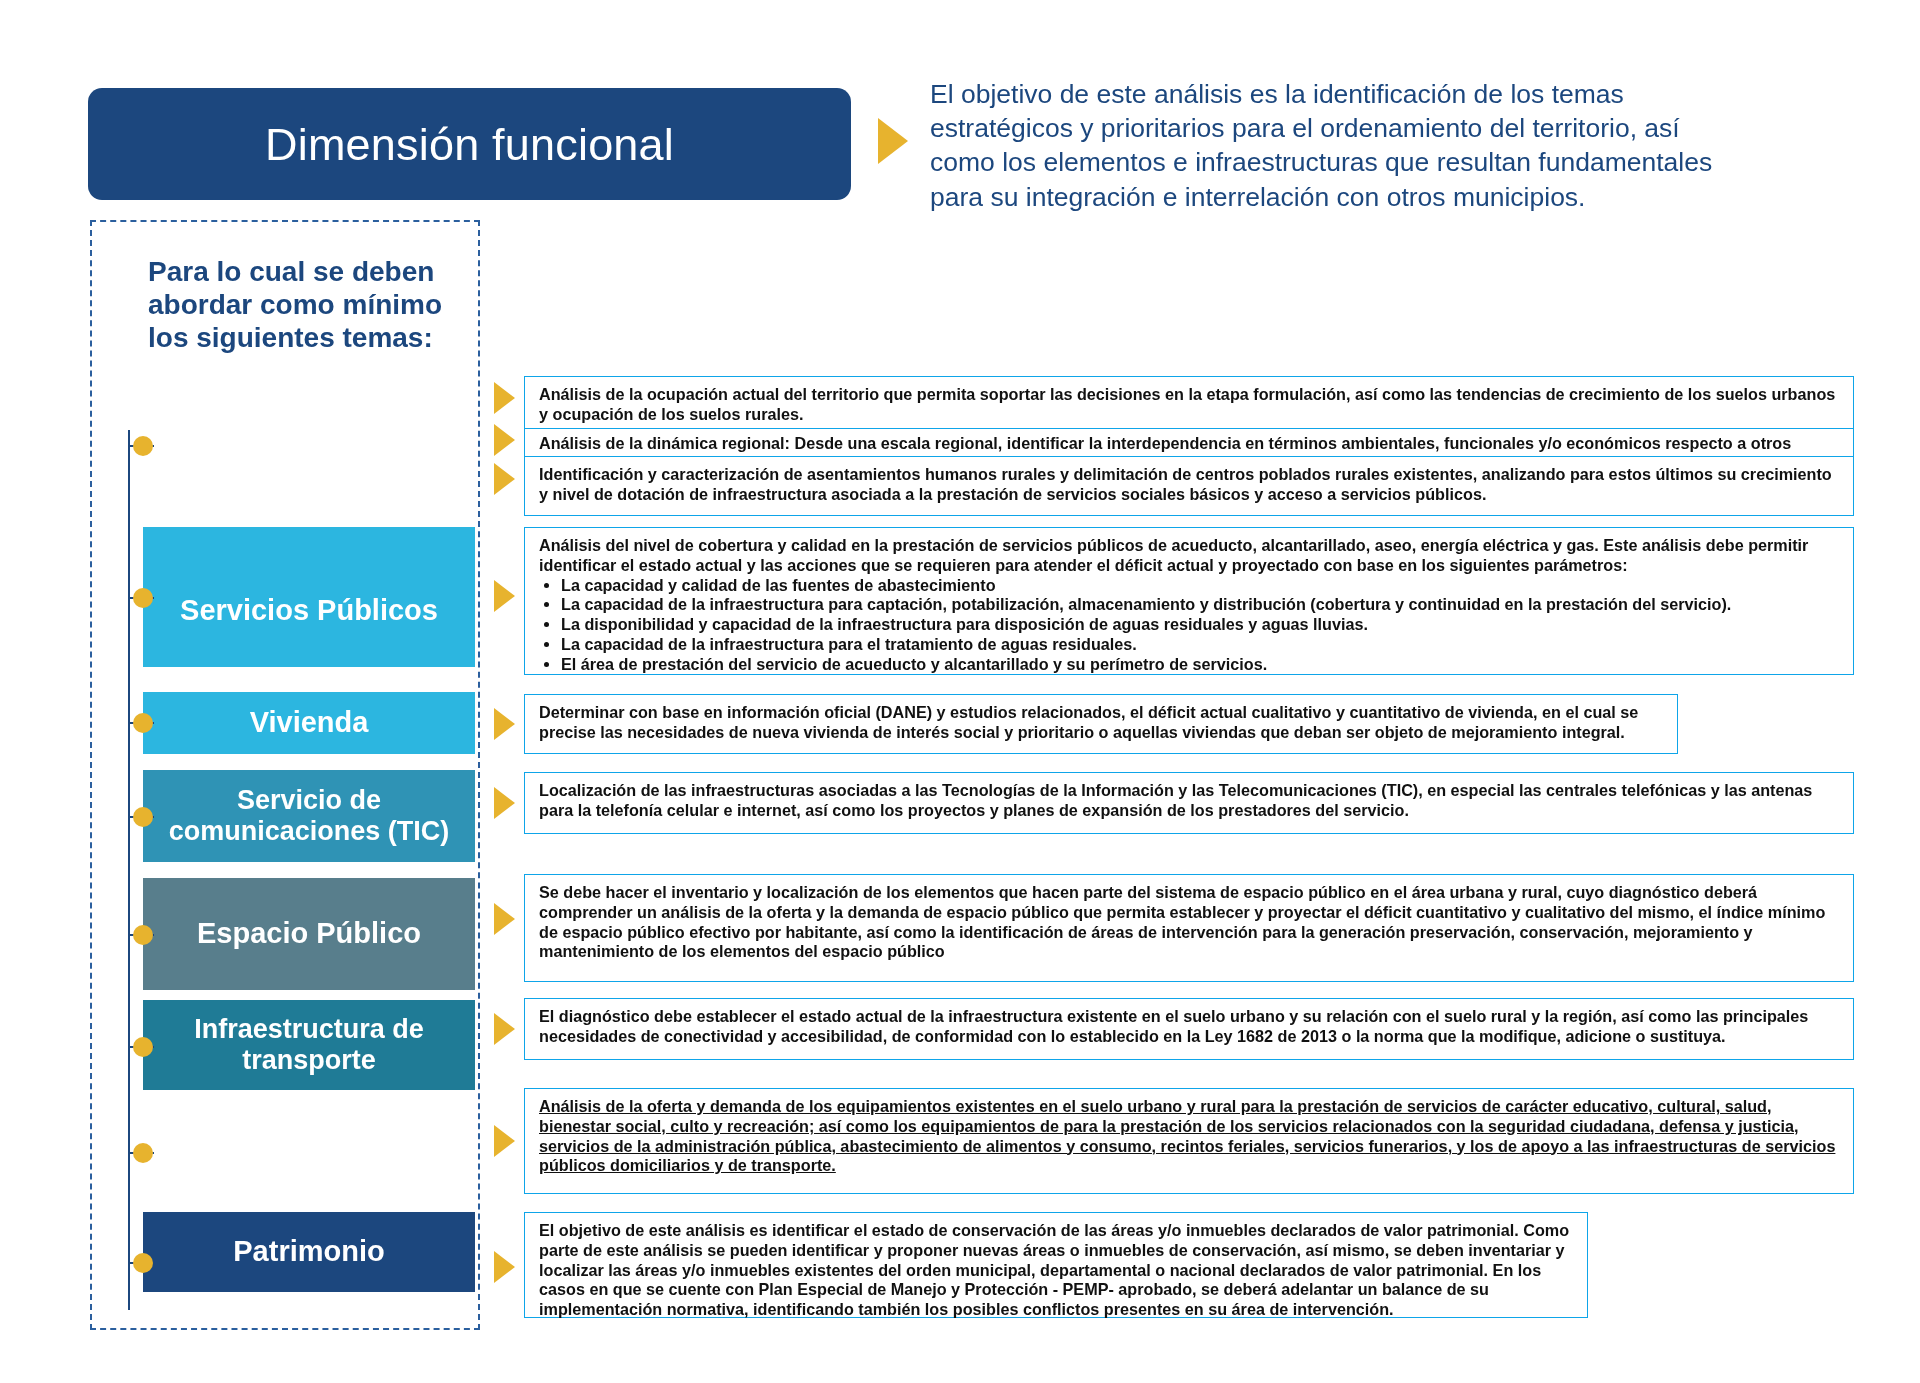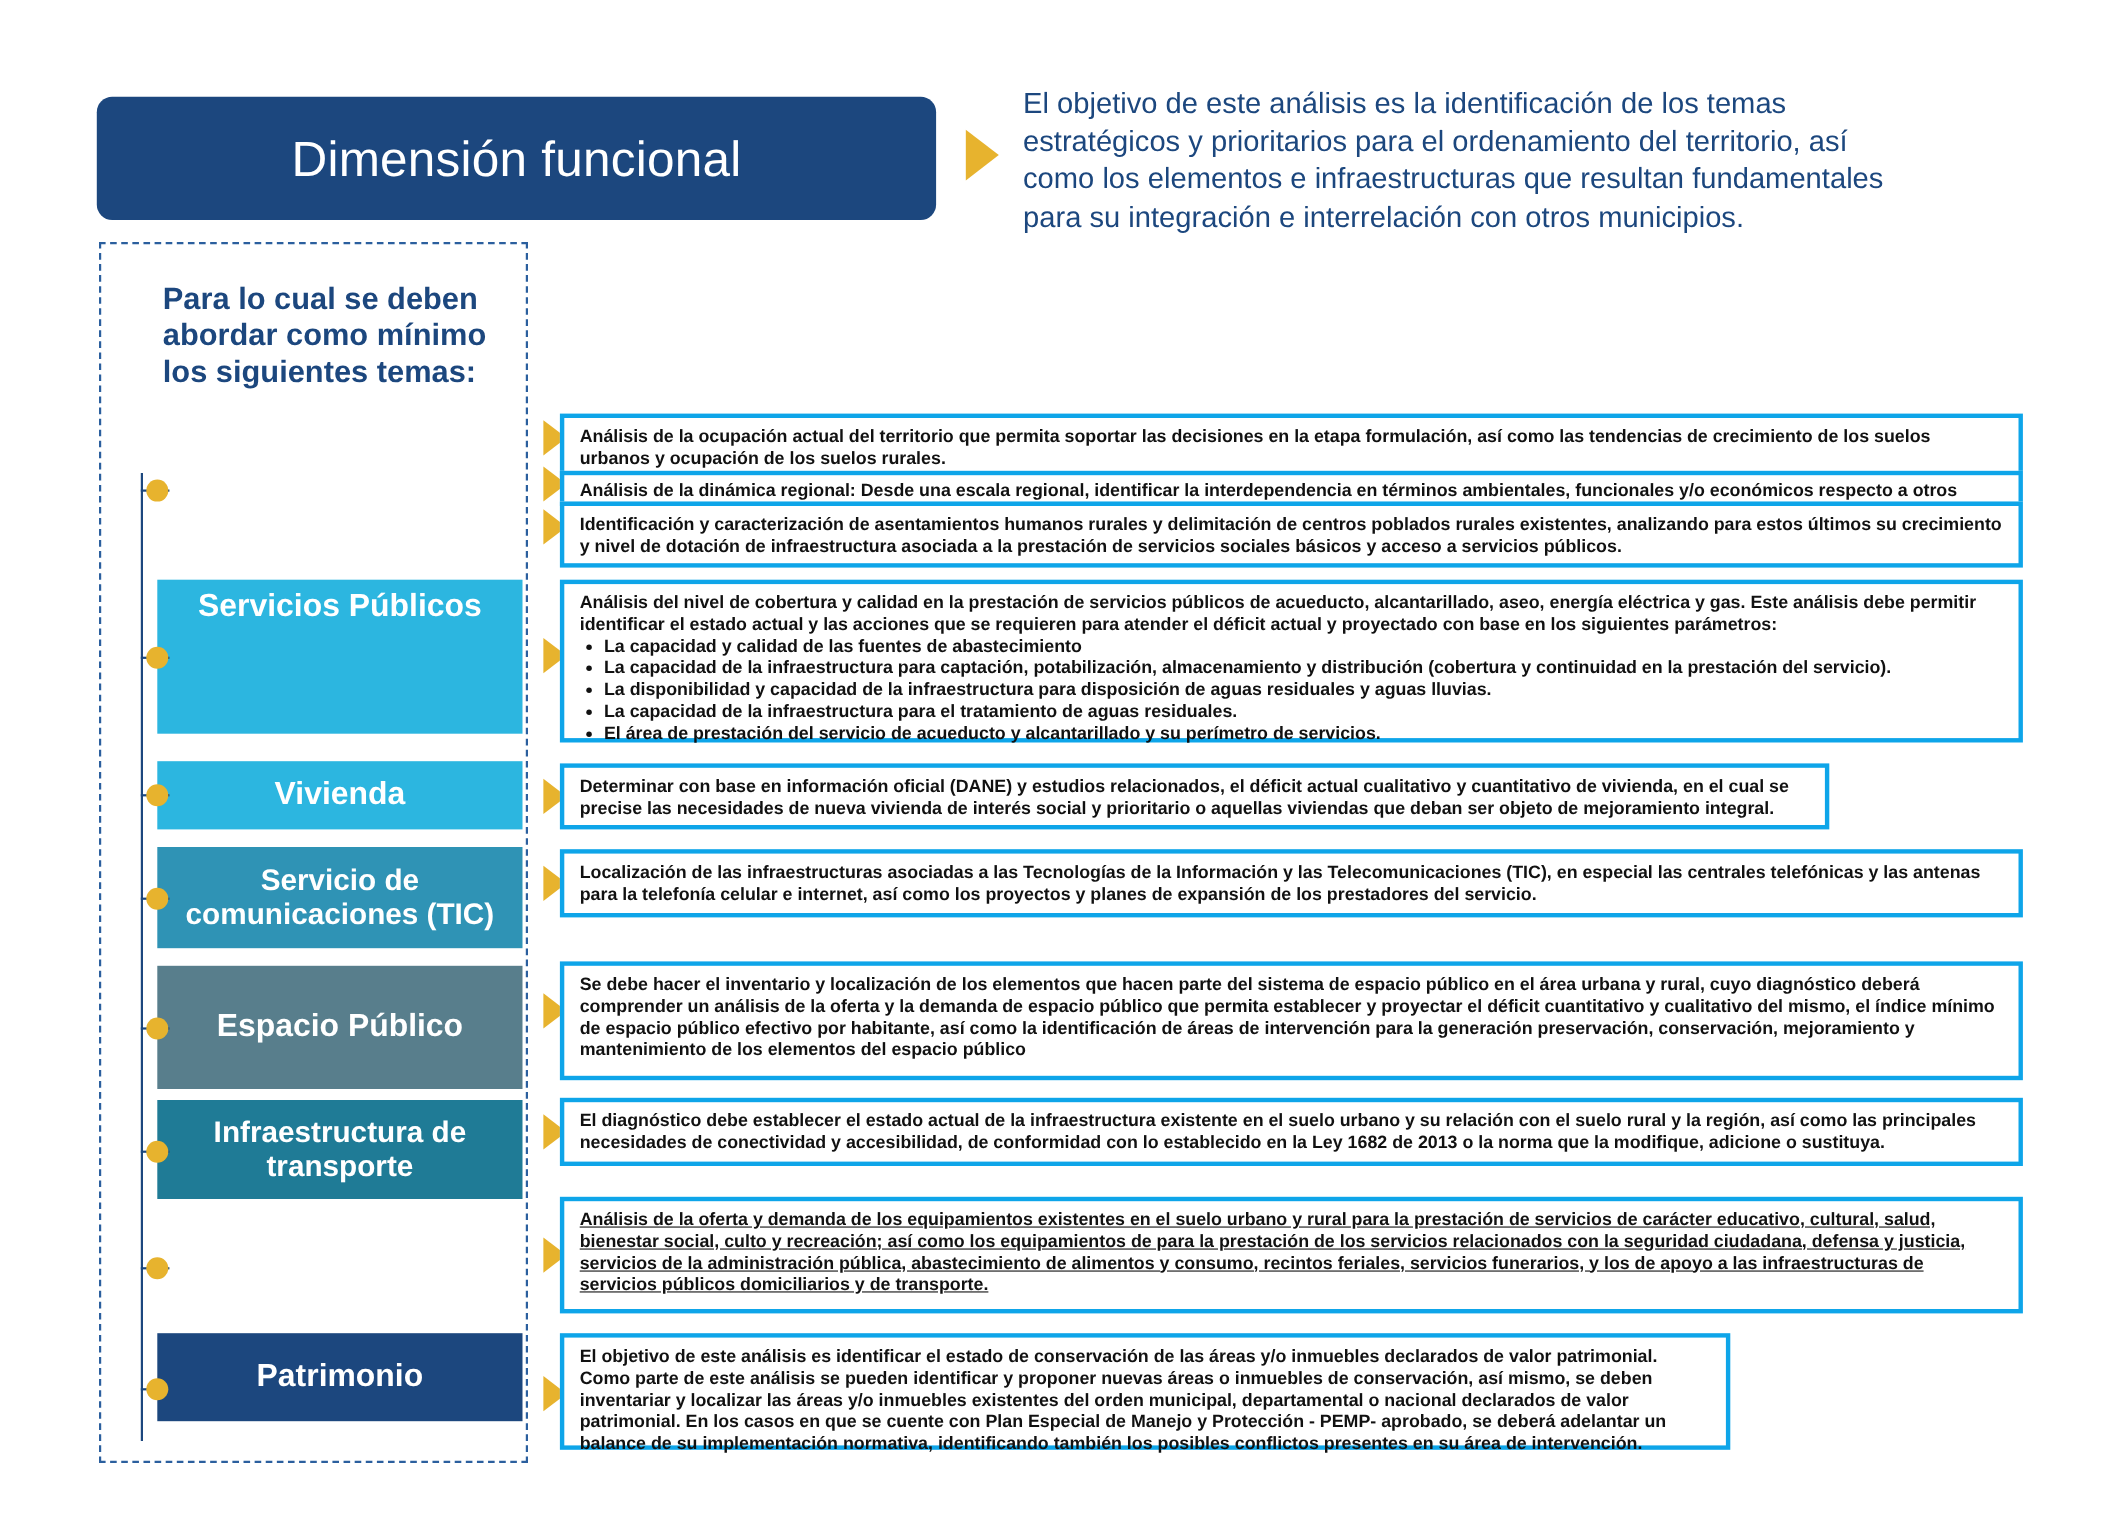--- a/index.html
+++ b/index.html
@@ -124,22 +124,22 @@
     width: 20px; height: 20px;
     border-radius: 50%;
     background: #e7b32e;
     left: 143px;
     transform: translate(-50%, -50%);
   }
 
   
   .desc {
     position: absolute;
-    left: 509px;
-    border: 4px solid #0ea5e9;
+    left: 524px;
+    border: 1px solid #0ea5e9;
     background: #ffffff;
     color: #111111;
     font-size: 16.2px;
     line-height: 1.22;
     padding: 8px 14px 8px 14px;
     font-weight: 600;
   }
   .desc ul { margin: 0 0 0 22px; padding: 0; }
   .desc li { list-style: disc; line-height: 1.22; }
 
@@ -167,21 +167,21 @@
 
   <div class="dashed-box"></div>
 
   <div class="lead-text">Para lo cual se deben abordar como mínimo los siguientes temas:</div>
 
   <div class="rail"></div>
 
   <div class="stub" style="top:445px;"></div>
   <div class="dot" style="top:446px;"></div>
 
-  <div class="chip cyan" style="top:527px; height:140px; width:332px; font-size:29px; align-items:flex-start; padding-top:8px;">
+  <div class="chip cyan" style="top:527px; height:140px; width:332px; font-size:29px; align-items:center; padding-top:28px;">
       <span class="chip-label">Servicios Públicos</span>
     </div>
   <div class="stub" style="top:597px;"></div>
   <div class="dot" style="top:598px;"></div>
 
   <div class="chip cyan" style="top:692px; height:62px; width:332px; font-size:29px;">
       <span class="chip-label">Vivienda</span>
     </div>
   <div class="stub" style="top:722px;"></div>
   <div class="dot" style="top:723px;"></div>

